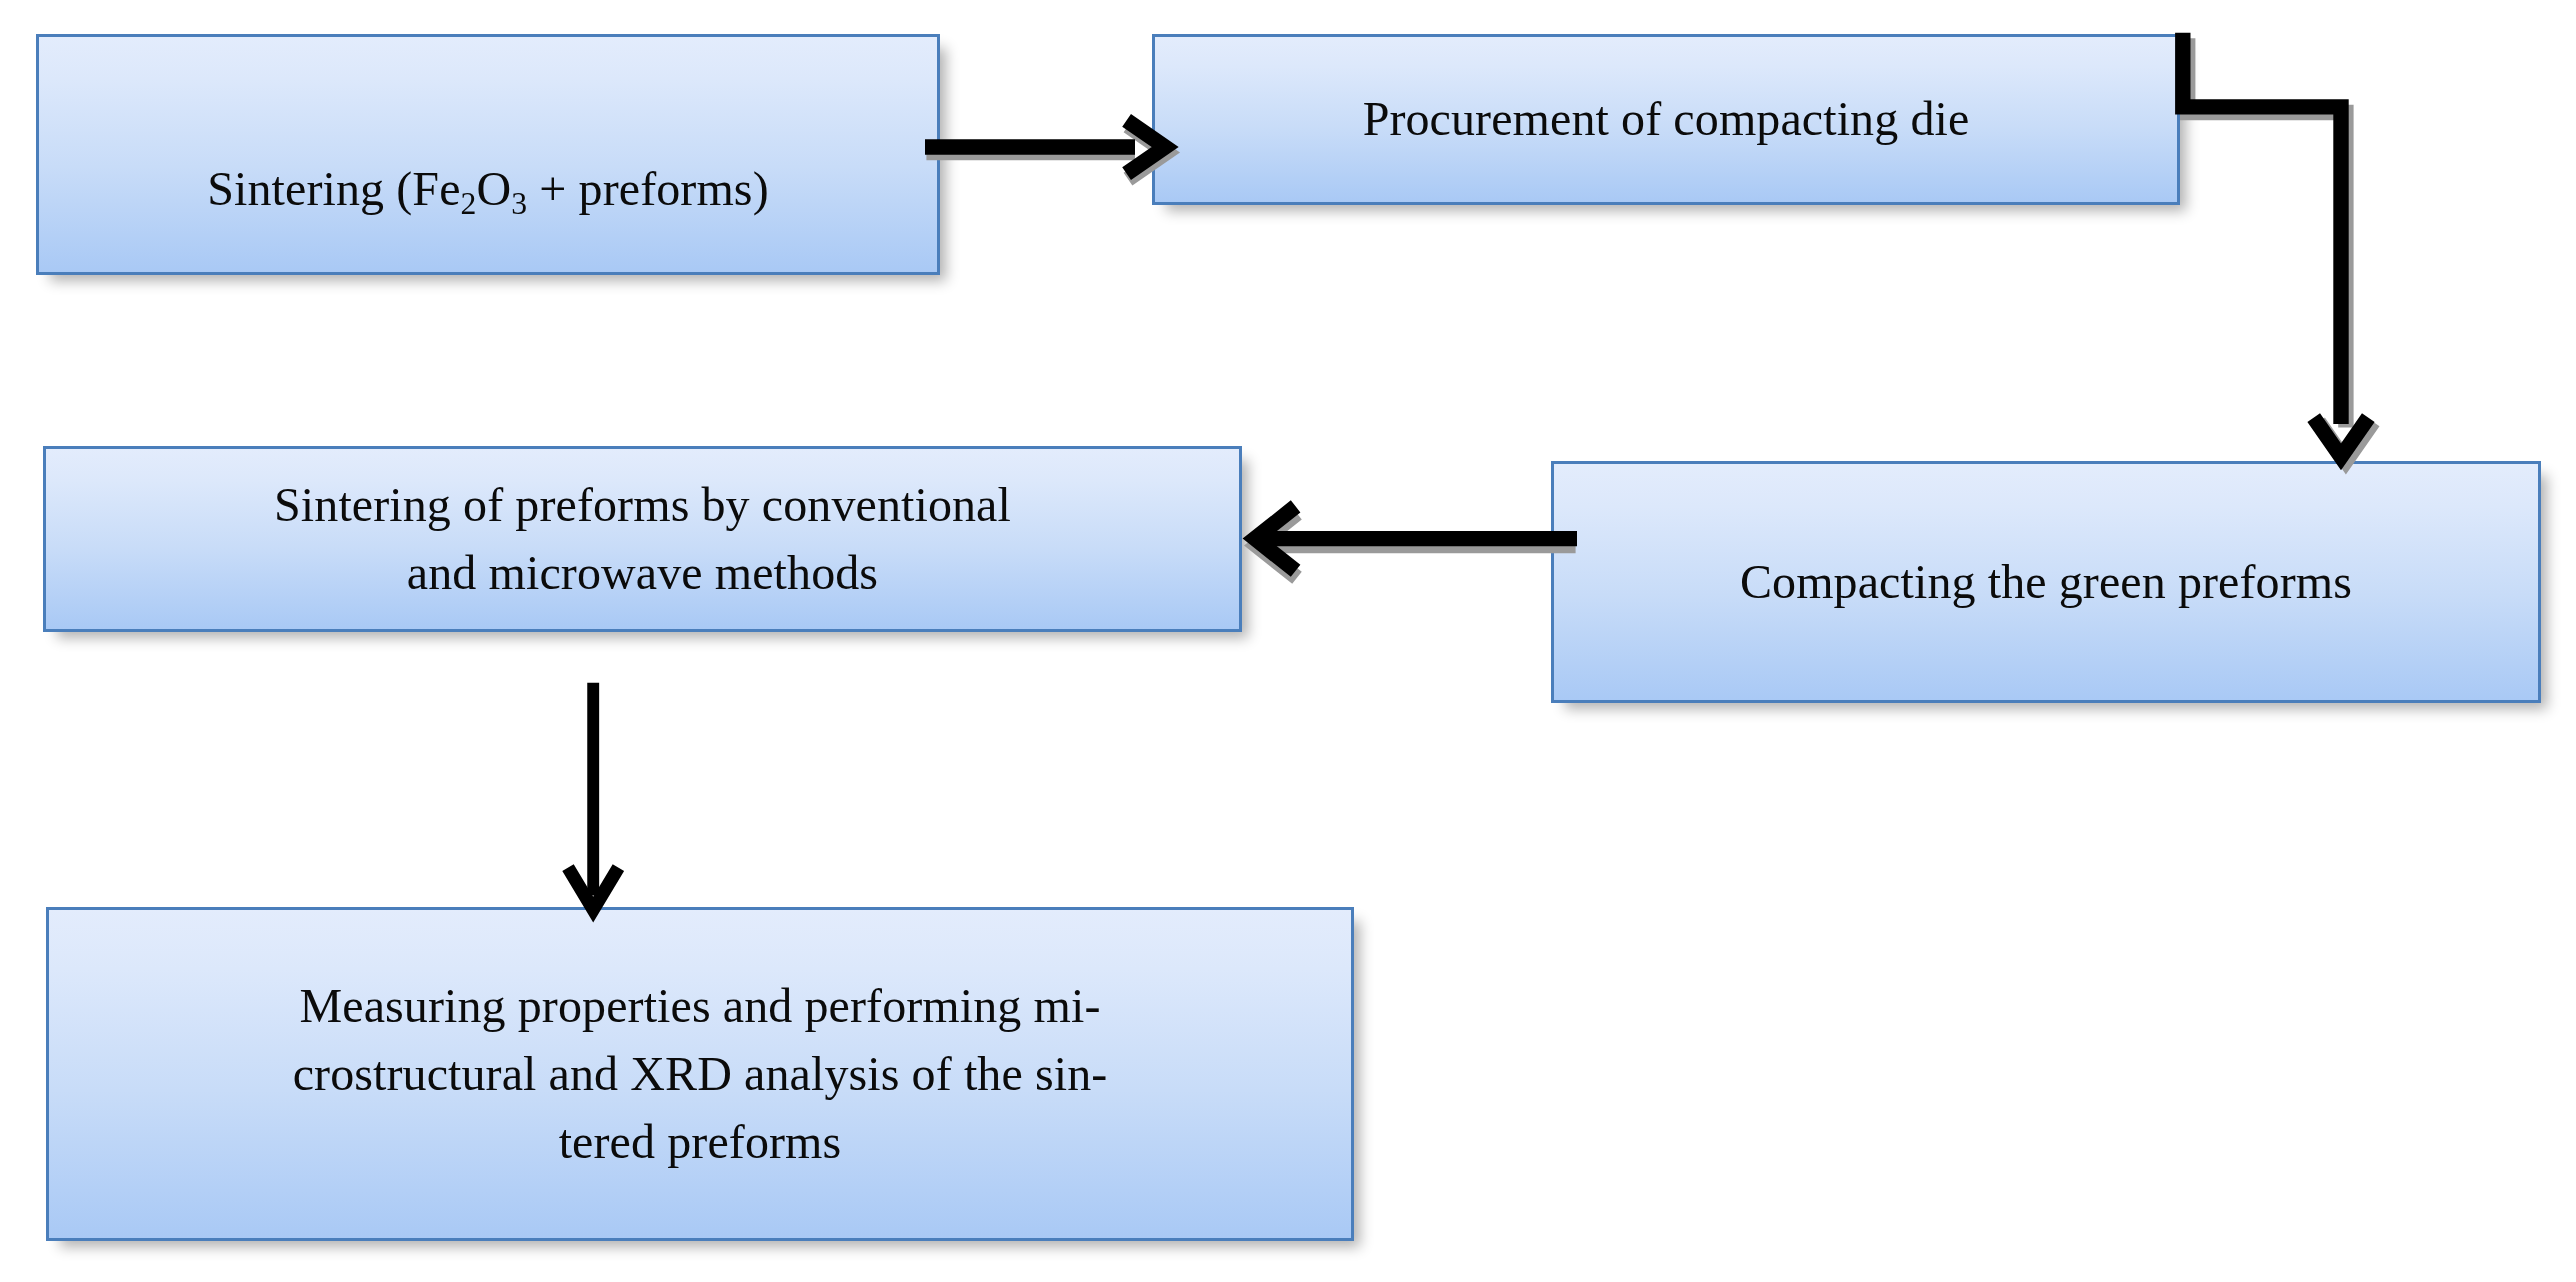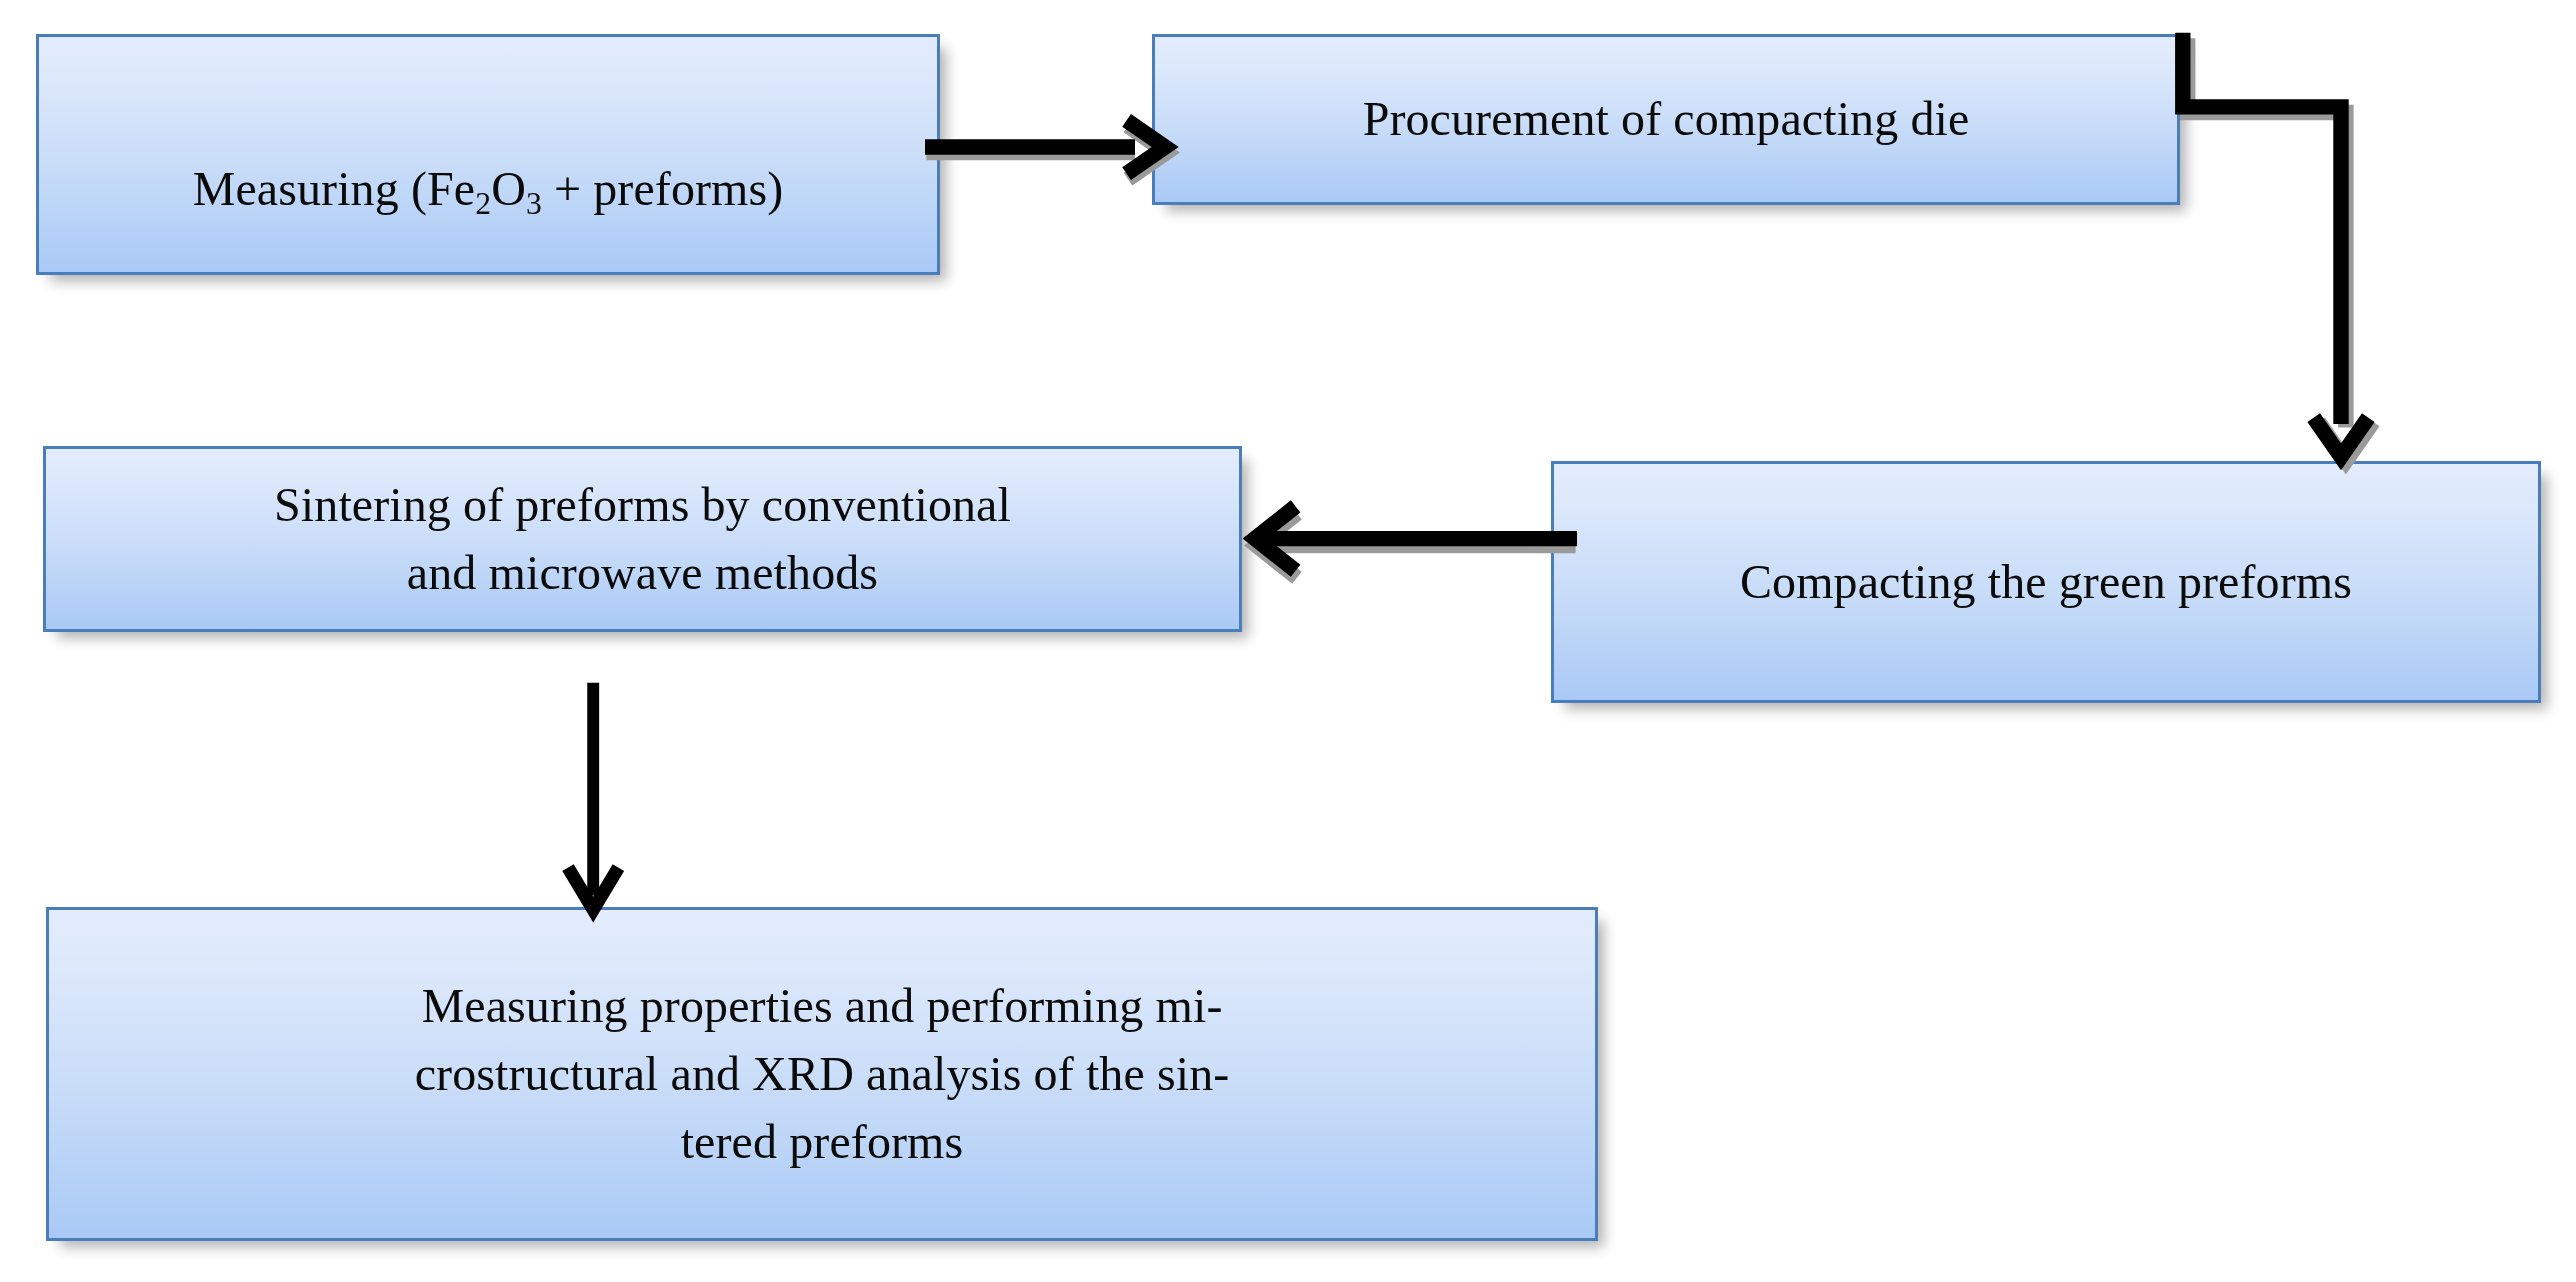--- a/index.html
+++ b/index.html
@@ -42,41 +42,41 @@
     font-size: 0.66em;
     vertical-align: -0.28em;
     line-height: 0;
   }
 
   
   #node-raw-material  { left: 36px;   top: 34px;   width: 904px; height: 241px; font-size: 48px; }
   #node-compacting-die{ left: 1152px; top: 34px;   width: 1028px; height: 171px; font-size: 48px; }
   #node-sintering     { left: 43px;   top: 446px;  width: 1199px; height: 186px; font-size: 48px; }
   #node-green-preforms{ left: 1551px; top: 461px;  width: 990px; height: 242px; font-size: 48px; }
-  #node-measuring     { left: 46px;   top: 907px; width: 1552px; height: 334px; font-size: 48px; }
+  #node-measuring     { left: 46px;   top: 907px; width: 1308px; height: 334px; font-size: 48px; }
 
   
   .connector {
     position: absolute;
     pointer-events: none;
   }
   .connector svg { display: block; overflow: visible; }
 
   #conn-raw-to-die     { left: 925px; top: 105px;  width: 252px;  height: 91px; }
   #conn-die-to-green   { left: 2159px; top: 21px;   width: 294px;  height: 463px; }
   #conn-green-to-sint  { left: 1220px; top: 491px;  width: 357px;  height: 98px; }
   #conn-sint-to-meas   { left: 540px;  top: 673px;  width: 112px;  height: 245px; }
 </style>
 </head>
 <body>
 
 <div id="canvas">
 
   <div class="node" id="node-raw-material">
-    <span class="label"><br><span>Measuring (Fe</span><sub>2</sub><span>O</span><sub>3</sub><span> + preforms)</span></span>
+    <span class="label"><br><span>Sintering (Fe</span><sub>2</sub><span>O</span><sub>3</sub><span> + preforms)</span></span>
   </div>
 
   <div class="node" id="node-compacting-die">
     <span class="label">Procurement of compacting die</span>
   </div>
 
   <div class="node" id="node-sintering">
     <span class="label">Sintering of preforms by conventional
 and microwave methods</span>
   </div>

